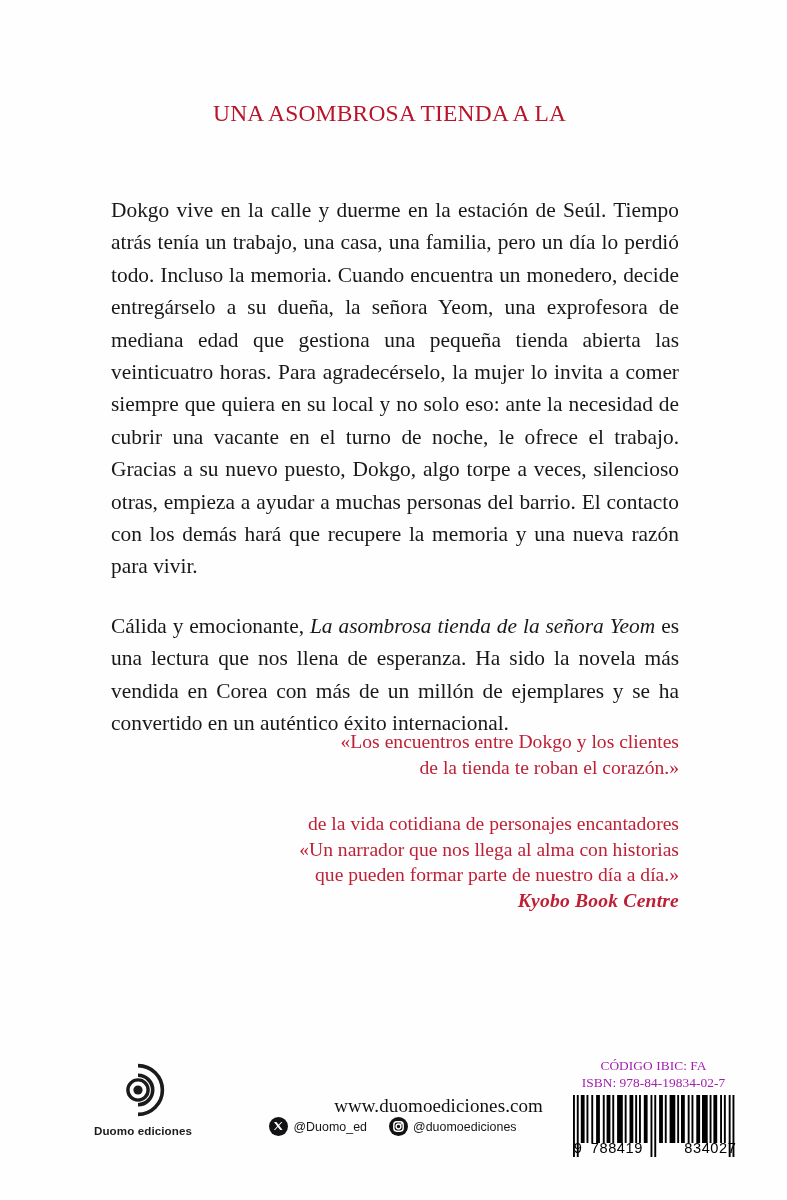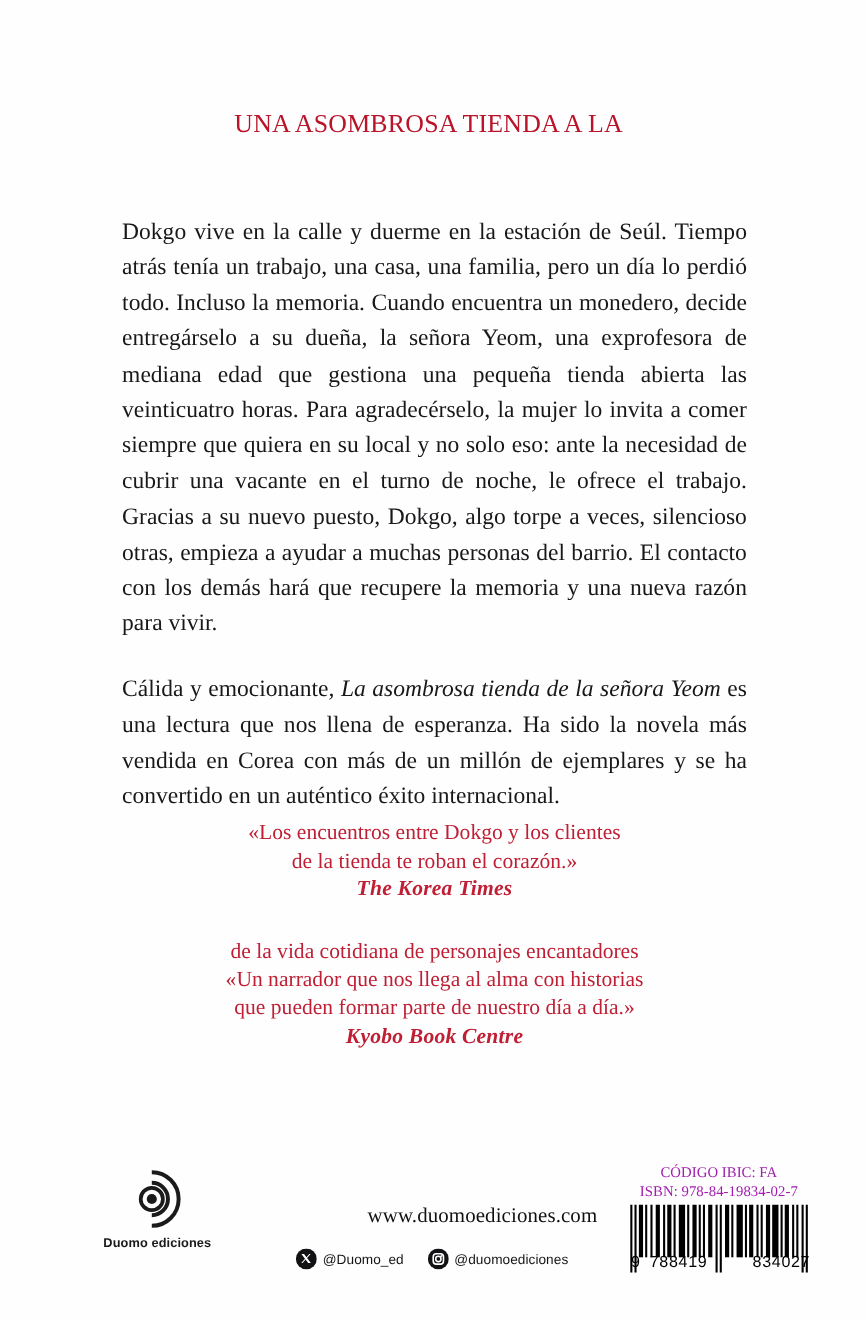--- a/index.html
+++ b/index.html
@@ -65,23 +65,22 @@
     font-style: italic;
     font-family: Liberation Serif, serif;
   }
 
   
   .quotes {
     position: absolute;
     left: 111px;
     top: 729px;
     width: 568px;
-    text-align: center;
+    text-align: right;
     color: #bf1f35;
-    margin-top: 16px;
   }
   .quote-block {
     font-size: 19.6px;
     line-height: 25.6px;
   }
   .quote-block + .quote-block {
     margin-top: 31px;
   }
   .quote-text {
     display: block;
@@ -140,21 +139,21 @@
     font-size: 19px;
     color: #101012;
     letter-spacing: 0.1px;
     text-align: right;
   }
   .social-row {
     display: flex;
     align-items: center;
     justify-content: center;
     gap: 22px;
-    margin-top: 18px;
+    margin-top: 0;
   }
   .social-item {
     display: flex;
     align-items: center;
     gap: 5px;
   }
   .social-handle {
     font-family: "Liberation Sans", "DejaVu Sans", sans-serif;
     font-size: 12.4px;
     color: #141416;
@@ -217,21 +216,20 @@
     <p>Dokgo vive en la calle y duerme en la estación de Seúl. Tiempo atrás tenía un trabajo, una casa, una familia, pero un día lo perdió todo. Incluso la memoria. Cuando encuentra un monedero, decide entregárselo a su dueña, la señora Yeom, una exprofesora de mediana edad que gestiona una pequeña tienda abierta las veinticuatro horas. Para agradecérselo, la mujer lo invita a comer siempre que quiera en su local y no solo eso: ante la necesidad de cubrir una vacante en el turno de noche, le ofrece el trabajo. Gracias a su nuevo puesto, Dokgo, algo torpe a veces, silencioso otras, empieza a ayudar a muchas personas del barrio. El contacto con los demás hará que recupere la memoria y una nueva razón para vivir.</p>
     <p><span>Cálida y emocionante, </span><span class="ital">La asombrosa tienda de la señora Yeom</span><span> es una lectura que nos llena de esperanza. Ha sido la novela más vendida en Corea con más de un millón de ejemplares y se ha convertido en un auténtico éxito internacional.</span></p>
   </div>
 
   <div class="quotes">
     <div class="quote-block">
       <span class="quote-text">
         <span class="quote-line">«Los encuentros entre Dokgo y los clientes</span>
         <span class="quote-line">de la tienda te roban el corazón.»</span>
       </span>
-      <span class="quote-source">The Korea Times</span>
     </div>
     <div class="quote-block">
       <span class="quote-text">
         <span class="quote-line">de la vida cotidiana de personajes encantadores</span>
         <span class="quote-line">«Un narrador que nos llega al alma con historias</span>
         <span class="quote-line">que pueden formar parte de nuestro día a día.»</span>
       </span>
       <span class="quote-source">Kyobo Book Centre</span>
     </div>
   </div>

